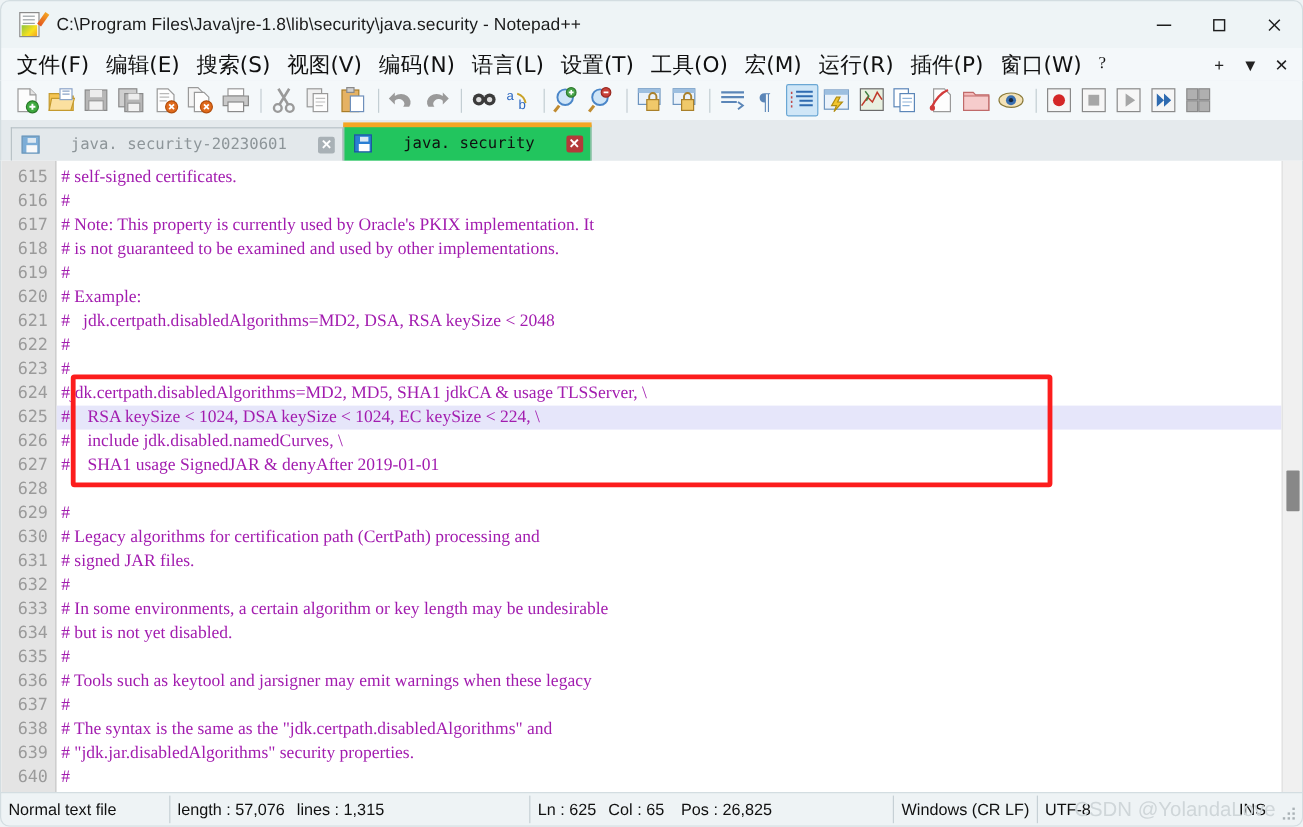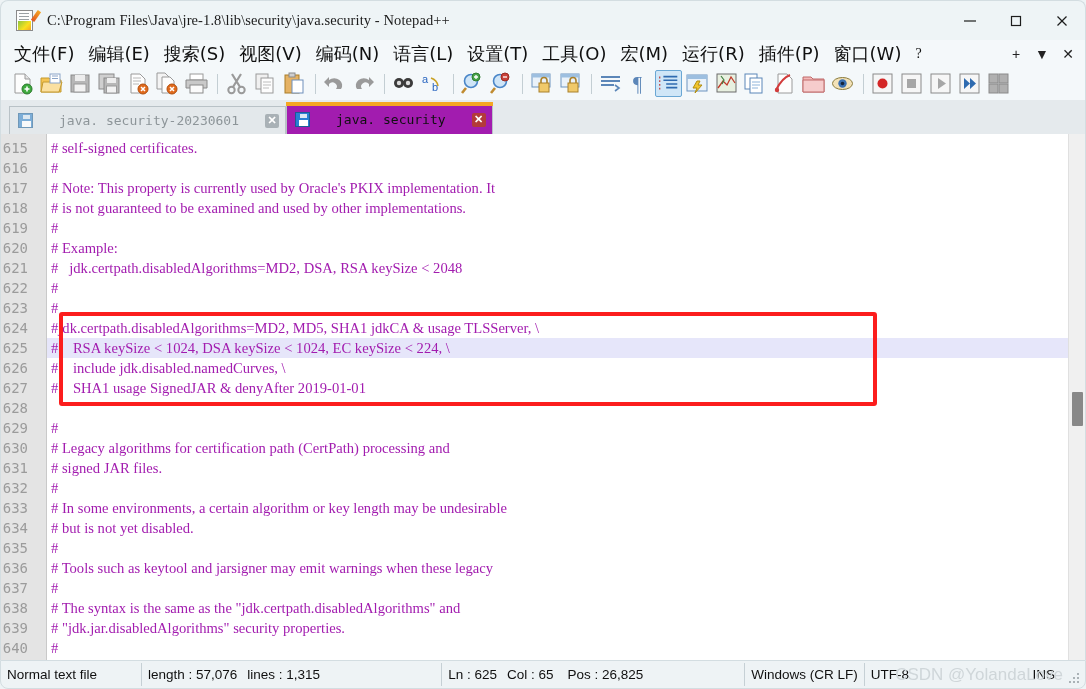--- a/index.html
+++ b/index.html
@@ -58,21 +58,20 @@
     position: absolute; right: -1px; top: 0px;
     width: 4px; height: 12px;
     background: linear-gradient(180deg,#f5a623 0%, #e2551f 100%);
     transform: rotate(35deg);
   }
   .title-text {
     font-size: 14.5px;
     color: #1b1b1b;
     letter-spacing: 0.1px;
     white-space: nowrap;
-    font-family: Liberation Serif, serif;
   }
   .win-controls {
     position: absolute;
     right: 0; top: 0;
     height: 40px;
     display: flex;
   }
   .win-btn {
     width: 46px; height: 40px;
     display: flex; align-items: center; justify-content: center;
@@ -159,21 +158,21 @@
     border: 1px solid #b9c2c7;
     border-bottom: none;
     position: relative;
     gap: 20px;
   }
   .tab.inactive {
     background: #e3e8eb;
     color: #8d9599;
   }
   .tab.active {
-    background: #a21caf;
+    background: #22c55e;
     color: #101010;
     height: 30px;
     border-color: #b9c2c7;
   }
   .tab.active::before {
     content: "";
     position: absolute;
     left: -1px; right: -1px; top: -3px;
     height: 4px;
     background: #f5a623;
@@ -231,21 +230,21 @@
     background: #e4e4e4;
     border-right: 1px solid #c9c9c9;
     flex: 0 0 46px;
     padding-top: 4px;
     position: relative;
   }
   .gutter .ln {
     height: 20px;
     line-height: 20px;
     text-align: right;
-    padding-right: 18px;
+    padding-right: 6px;
     font-family: "DejaVu Sans Mono", monospace;
     font-size: 14px;
     color: #9b9b9b;
   }
   .code {
     flex: 1 1 auto;
     position: relative;
     padding-top: 4px;
     overflow: hidden;
   }

